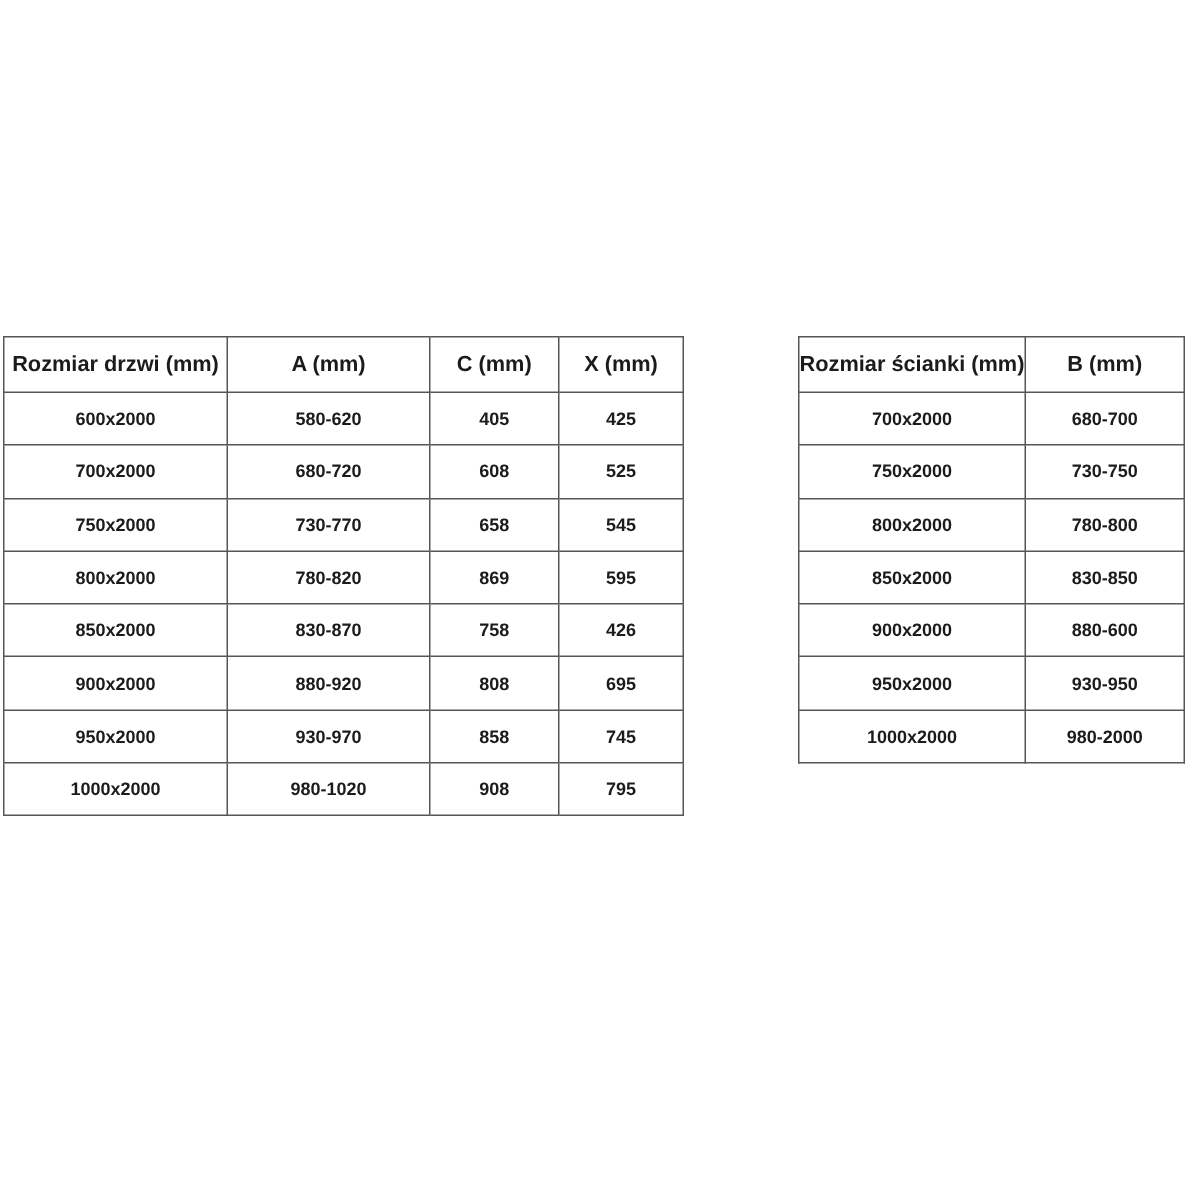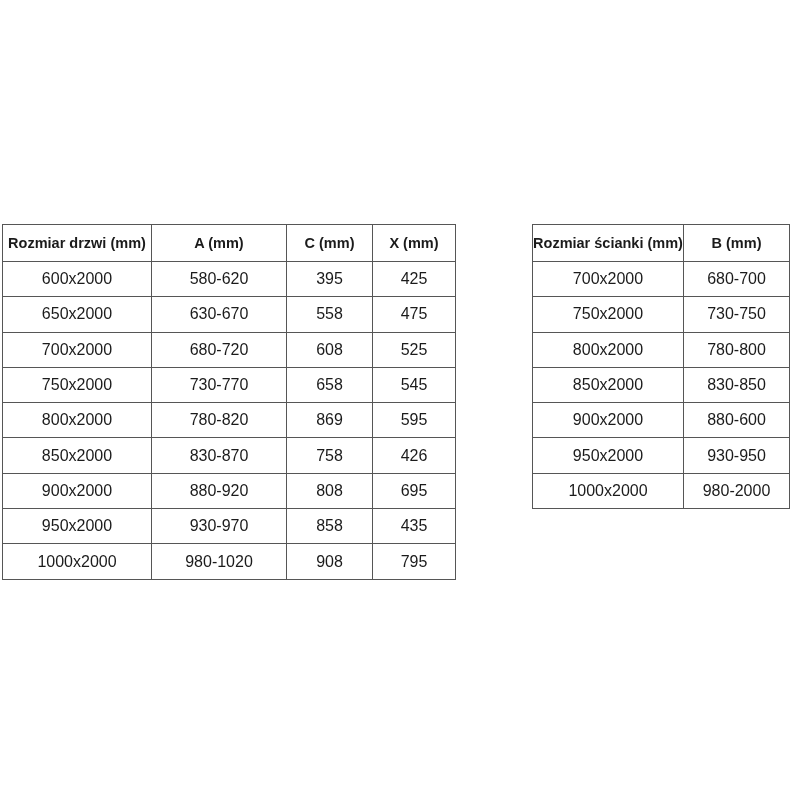--- a/index.html
+++ b/index.html
@@ -45,22 +45,22 @@
     white-space: nowrap;
     overflow: hidden;
   }
   .size-table th {
     height: 36px;
     font-size: 14.5px;
     font-weight: bold;
   }
   .size-table td {
     height: 34.3px;
-    font-size: 16px;
-    font-weight: normal;
+    font-size: 12px;
+    font-weight: bold;
   }
 </style>
 </head>
 <body>
 
 <div class="stage">
 
   <table id="door-table" class="size-table">
     <colgroup>
       <col class="c1">
@@ -73,28 +73,22 @@
           <th>Rozmiar drzwi (mm)</th>
           <th>A (mm)</th>
           <th>C (mm)</th>
           <th>X (mm)</th>
         </tr>
     </thead>
     <tbody>
         <tr>
           <td>600x2000</td>
           <td>580-620</td>
-          <td>395</td>
+          <td>405</td>
           <td>425</td>
-        </tr>
-        <tr>
-          <td>650x2000</td>
-          <td>630-670</td>
-          <td>558</td>
-          <td>475</td>
         </tr>
         <tr>
           <td>700x2000</td>
           <td>680-720</td>
           <td>608</td>
           <td>525</td>
         </tr>
         <tr>
           <td>750x2000</td>
           <td>730-770</td>
@@ -116,21 +110,21 @@
         <tr>
           <td>900x2000</td>
           <td>880-920</td>
           <td>808</td>
           <td>695</td>
         </tr>
         <tr>
           <td>950x2000</td>
           <td>930-970</td>
           <td>858</td>
-          <td>435</td>
+          <td>745</td>
         </tr>
         <tr>
           <td>1000x2000</td>
           <td>980-1020</td>
           <td>908</td>
           <td>795</td>
         </tr>
       </tbody>
   </table>
 

